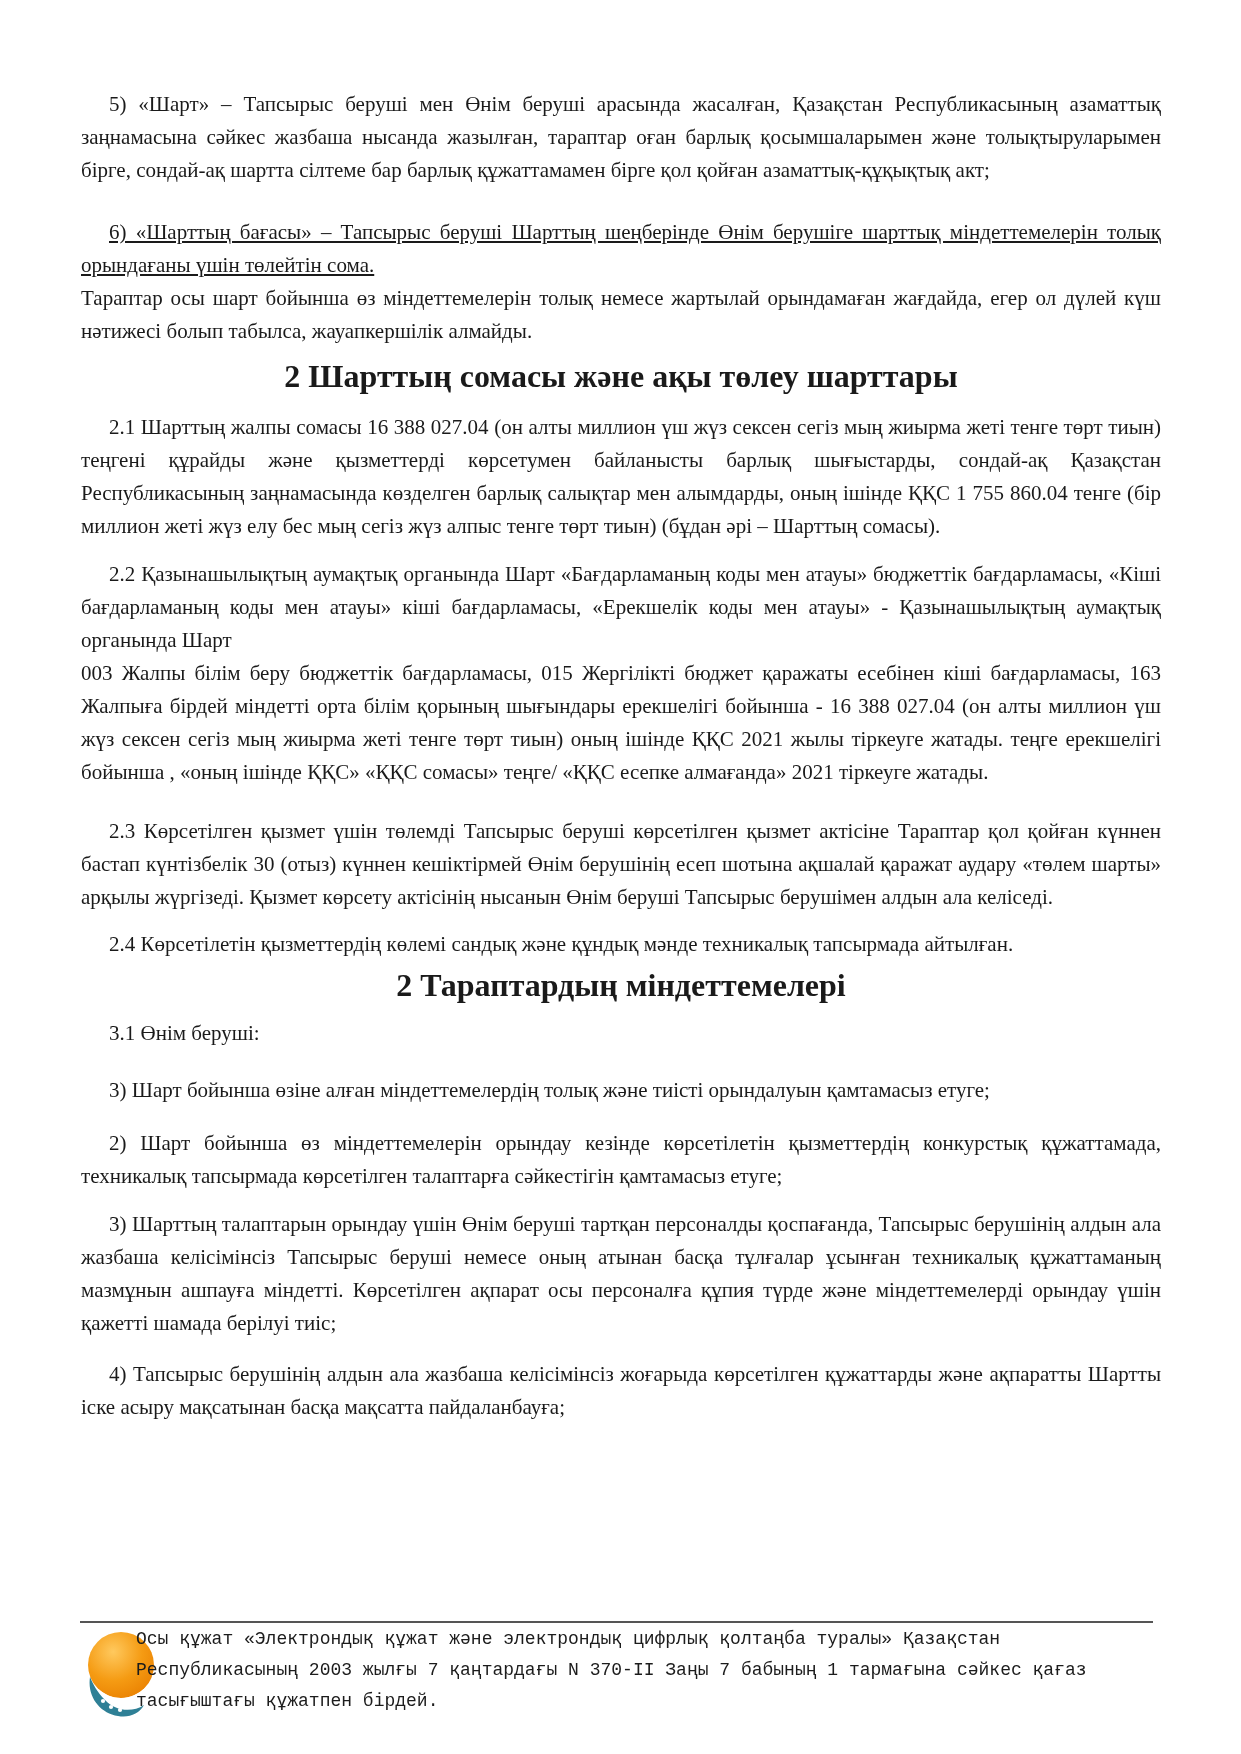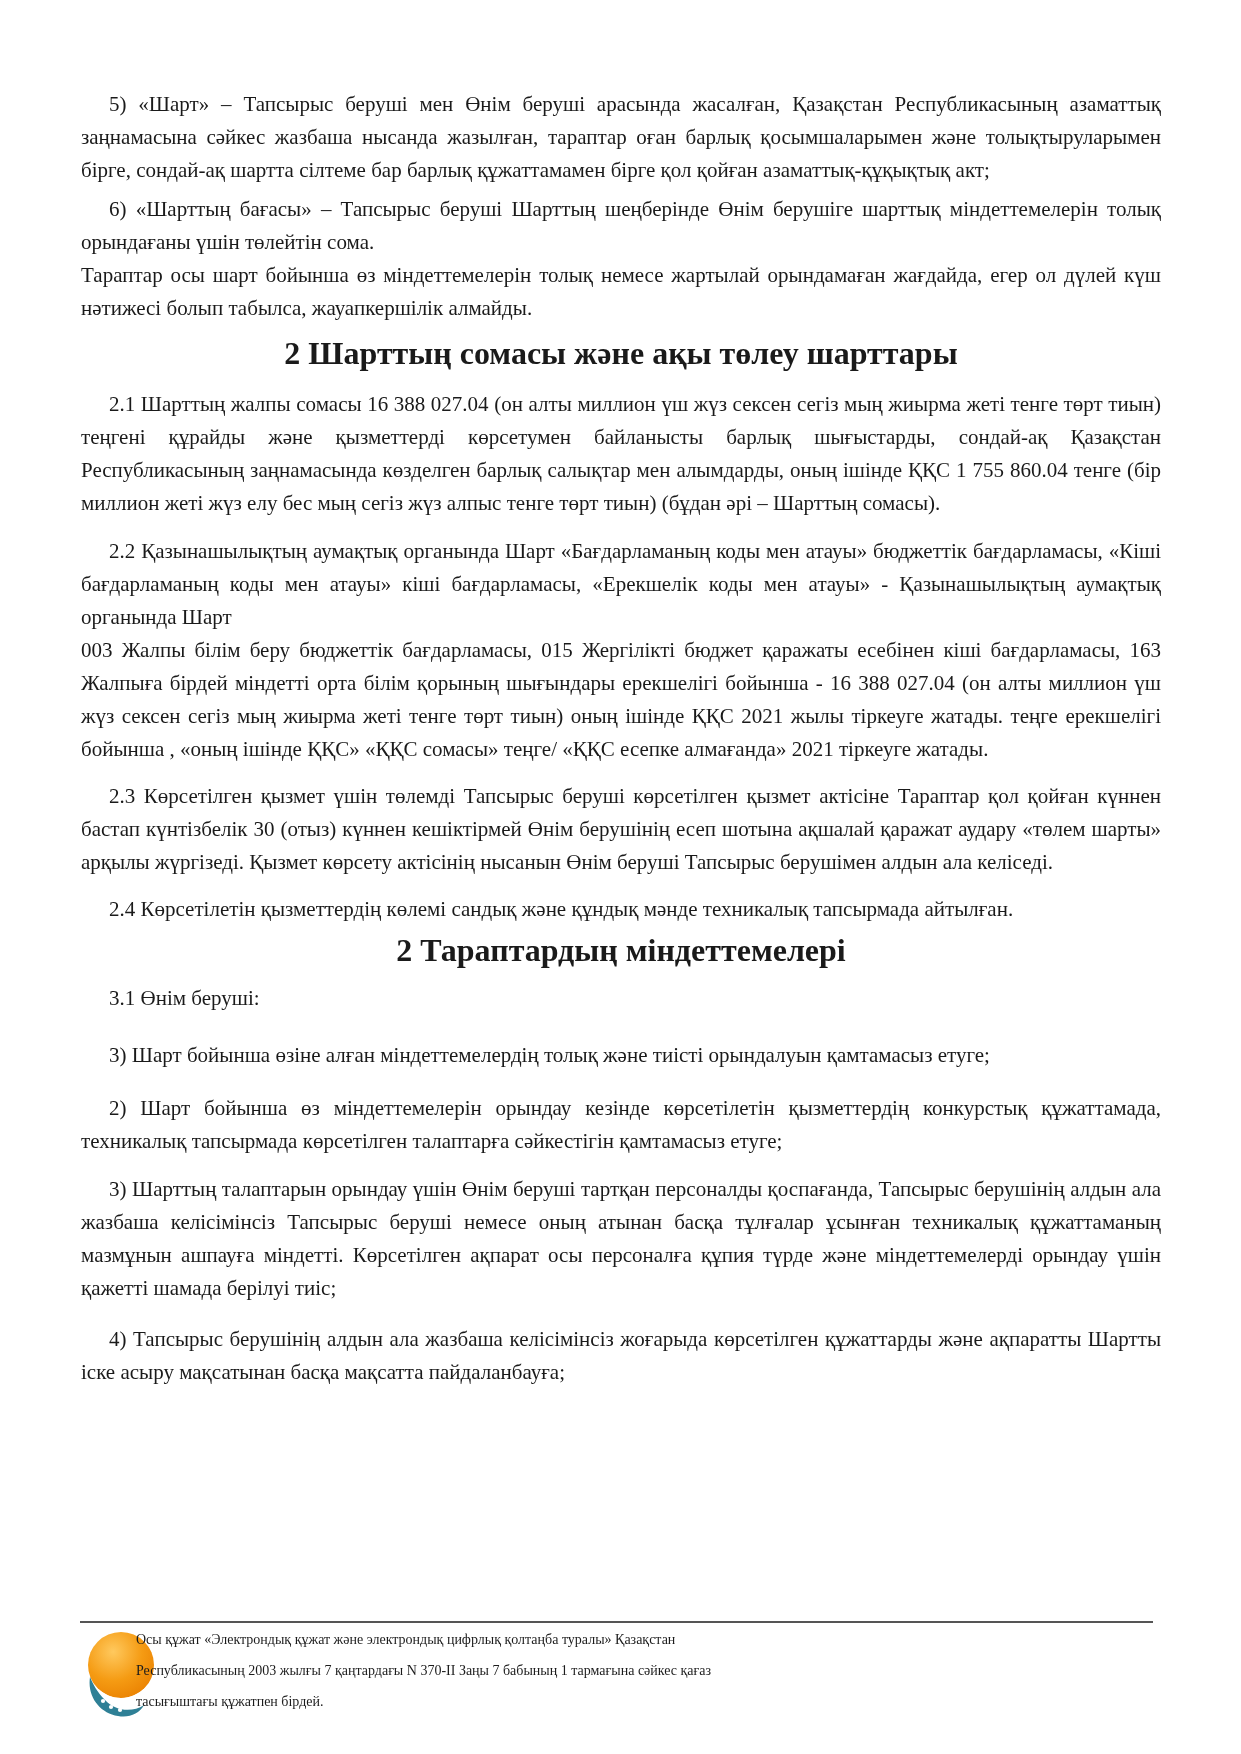--- a/index.html
+++ b/index.html
@@ -34,27 +34,27 @@
   .indent { text-indent: 28px; }
   .flush  { text-indent: 0; }
   .heading {
     font-size: 32px;
     line-height: 33px;
     font-weight: bold;
     text-align: center;
     margin: 0;
   }
   
-  #b-p6    { margin-top: 6px; }
+  #b-p6    { margin-top: 29px; text-decoration: underline; }
   #b-p6note{ margin-top: 0; }
   #b-h2    { margin-top: 12px; }
   #b-p21   { margin-top: 18px; }
   #b-p22a  { margin-top: 15px; }
   #b-p22b  { margin-top: 0; }
-  #b-p23   { margin-top: 14px; }
+  #b-p23   { margin-top: 26px; }
   #b-p24   { margin-top: 14px; }
   #b-h3    { margin-top: 8px; }
   #b-p31   { margin-top: 15px; font-family: Liberation Serif, serif; }
   #b-i1    { margin-top: 24px; }
   #b-i2    { margin-top: 20px; }
   #b-i3    { margin-top: 15px; }
   #b-i4    { margin-top: 18px; }
 
   .footer-rule {
     position: absolute;
@@ -69,24 +69,25 @@
     left: 84px;
     top: 1631px;
     width: 76px;
     height: 86px;
   }
   .footer-text {
     position: absolute;
     left: 136px;
     top: 1624px;
     width: 980px;
-    font-size: 14px;
+    font-size: 18px;
     line-height: 31px;
     text-align: left;
     color: #1c1c1c;
+    font-family: Liberation Mono, monospace;
   }
 </style>
 </head>
 <body>
 
 <div class="page">
 
   <div class="content">
     <p id="b-p5" class="para indent">5) «Шарт» – Тапсырыс беруші мен Өнім беруші арасында жасалған, Қазақстан Республикасының азаматтық заңнамасына сәйкес жазбаша нысанда жазылған, тараптар оған барлық қосымшаларымен және толықтыруларымен бірге, сондай-ақ шартта сілтеме бар барлық құжаттамамен бірге қол қойған азаматтық-құқықтық акт;</p>
     <p id="b-p6" class="para indent">6) «Шарттың бағасы» – Тапсырыс беруші Шарттың шеңберінде Өнім берушіге шарттық міндеттемелерін толық орындағаны үшін төлейтін сома.</p>

